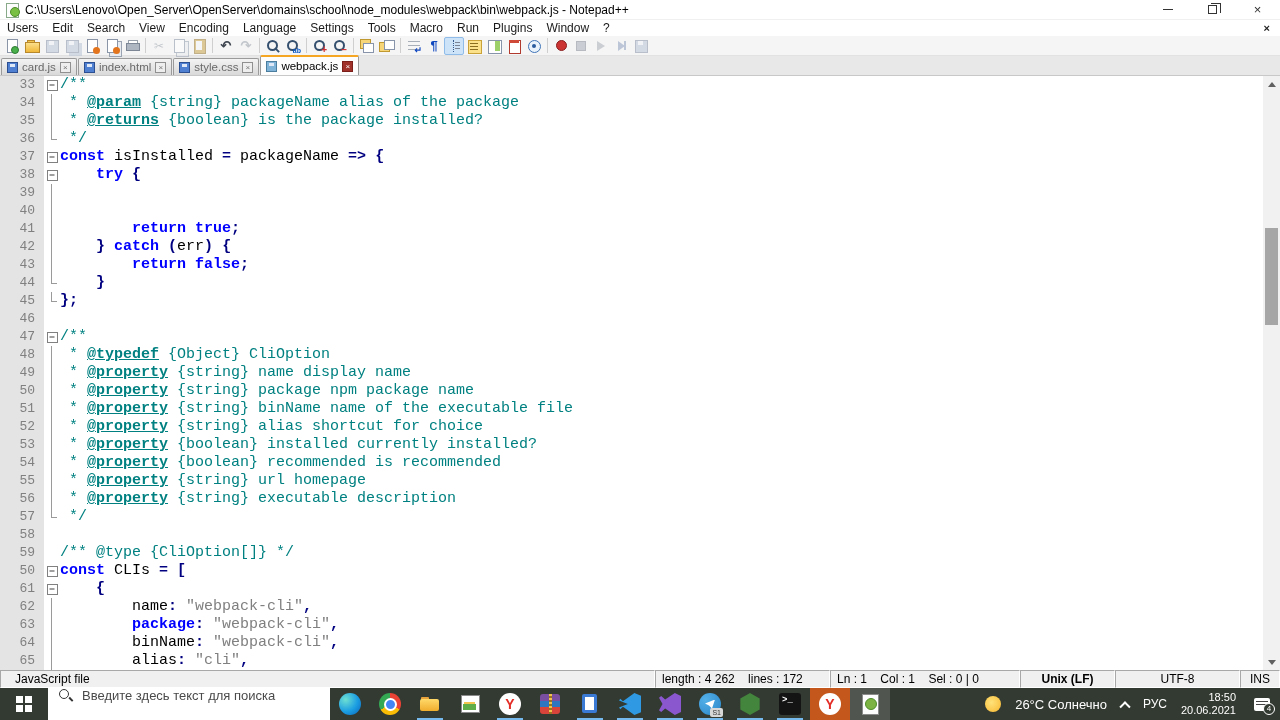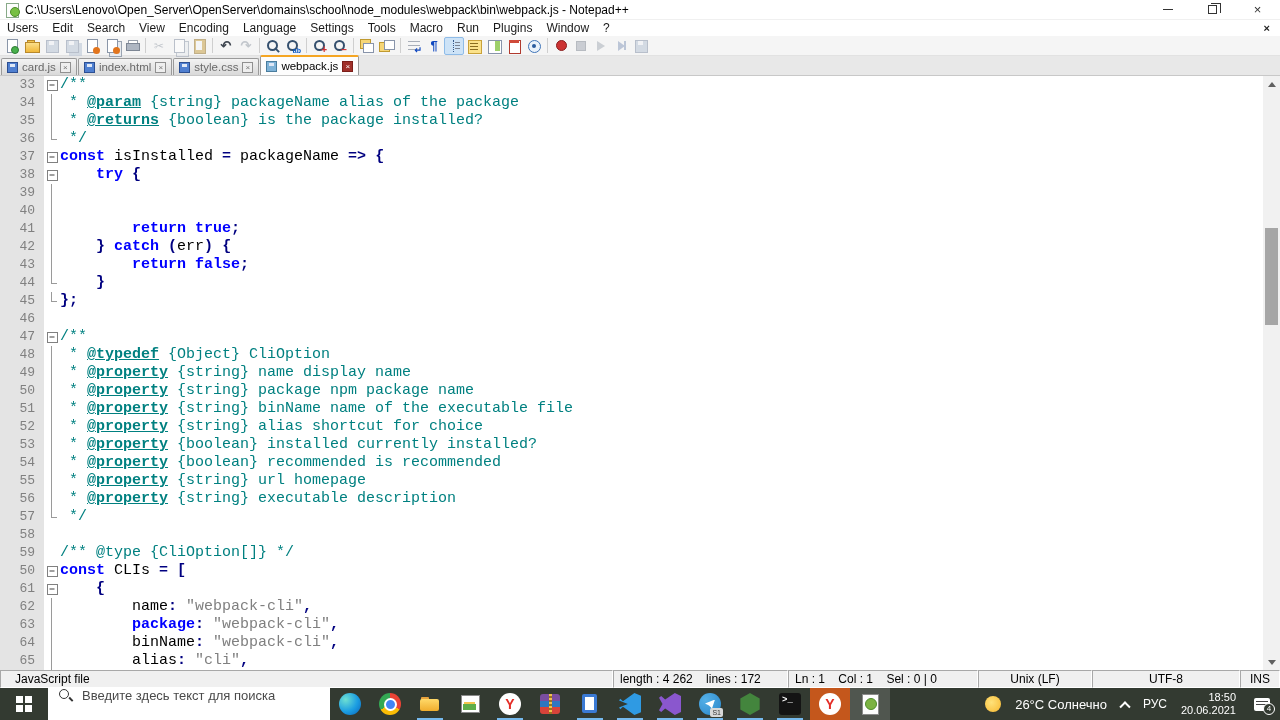--- a/index.html
+++ b/index.html
@@ -116,22 +116,22 @@
   .arr-down{width:0;height:0;border-left:4px solid transparent;border-right:4px solid transparent;border-top:5px solid #606060;}
   .vs-thumb{position:absolute;left:2px;top:152px;width:13px;height:97px;background:#a6a6a6;}
 
   
   .statusbar{height:18px;background:#f0f0f0;display:flex;font-size:12px;color:#000;}
   .sb-panel{border:1px solid;border-color:#a8a8a8 #ffffff #ffffff #a8a8a8;display:flex;align-items:center;
     padding:0 6px;white-space:pre;overflow:hidden;}
   .sb-doctype{flex:1;padding-left:14px;}
   .sb-length{width:175px;}
   .sb-pos{width:190px;}
-  .sb-eol{width:114px;justify-content:center;}
-  .sb-enc{width:148px;justify-content:center;}
+  .sb-eol{width:95px;justify-content:center;font-weight:bold;}
+  .sb-enc{width:125px;justify-content:center;}
   .sb-ins{width:40px;justify-content:center;}
 
   
   .taskbar{height:32px;background:var(--taskbar-bg);display:flex;align-items:stretch;color:#fff;}
   .start-btn{width:48px;display:flex;align-items:center;justify-content:center;}
   .win-logo{width:16px;height:16px;display:grid;grid-template-columns:7px 7px;grid-template-rows:7px 7px;gap:2px;}
   .win-logo span{background:#fdfdfd;}
   .search-box{width:282px;background:#ffffff;color:#4a4a4a;display:flex;align-items:flex-start;gap:10px;padding:0 10px;font-size:13px;}
   .mag{width:14px;height:14px;position:relative;flex:0 0 auto;}
   .mag::before{content:"";position:absolute;left:1px;top:1px;width:8px;height:8px;border:1.5px solid #333;border-radius:50%;}

